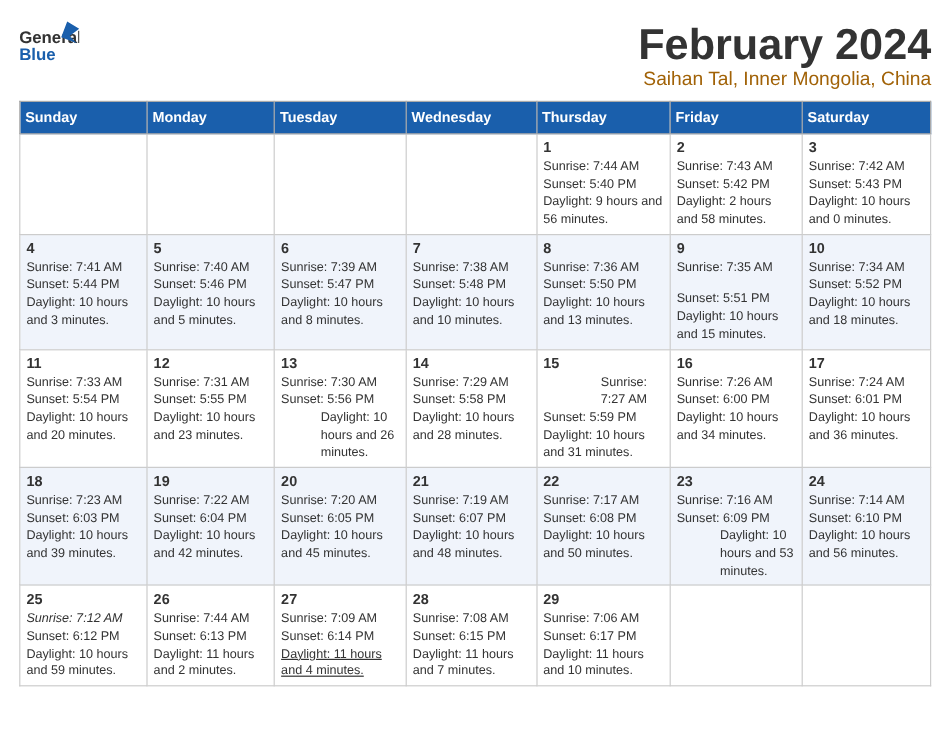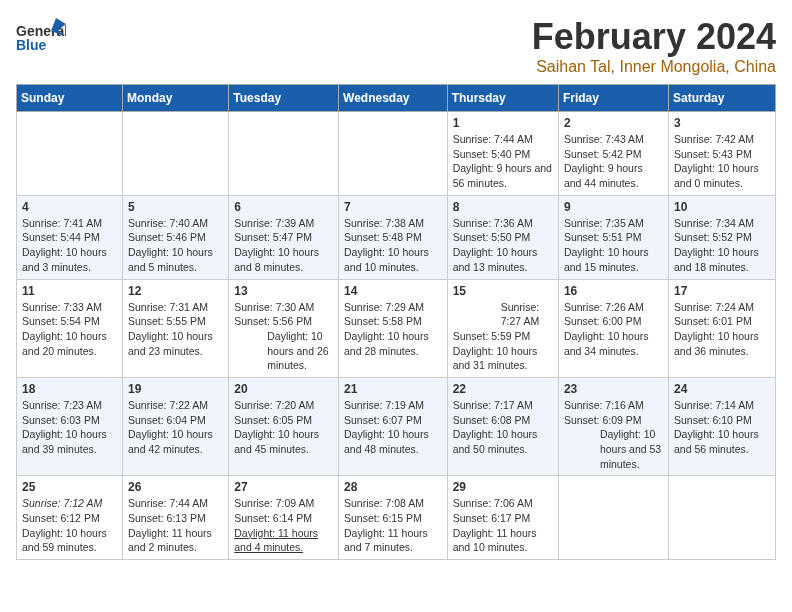--- a/index.html
+++ b/index.html
@@ -110,21 +110,21 @@
         <td>
           <span class="day-number">1</span>
           <span style="display: block; line-height: 1.4;">Sunrise: 7:44 AM</span>
           <span style="display: block; line-height: 1.4;">Sunset: 5:40 PM</span>
           <span style="display: block; line-height: 1.4;">Daylight: 9 hours and 56 minutes.</span>
         </td>
         <td>
           <span class="day-number">2</span>
           <span style="display: block; line-height: 1.4;">Sunrise: 7:43 AM</span>
           <span style="display: block; line-height: 1.4;">Sunset: 5:42 PM</span>
-          <span style="display: block; line-height: 1.4;">Daylight: 9 hours and 44 minutes.</span>
+          <span style="display: block; line-height: 1.4;">Daylight: 2 hours and 58 minutes.</span>
         </td>
         <td>
           <span class="day-number">3</span>
           <span style="display: block; line-height: 1.4;">Sunrise: 7:42 AM</span>
           <span style="display: block; line-height: 1.4;">Sunset: 5:43 PM</span>
           <span style="display: block; line-height: 1.4;">Daylight: 10 hours and 0 minutes.</span>
         </td>
       </tr>
       <tr>
         <td>
@@ -153,21 +153,21 @@
         </td>
         <td>
           <span class="day-number">8</span>
           <span style="display: block; line-height: 1.4;">Sunrise: 7:36 AM</span>
           <span style="display: block; line-height: 1.4;">Sunset: 5:50 PM</span>
           <span style="display: block; line-height: 1.4;">Daylight: 10 hours and 13 minutes.</span>
         </td>
         <td>
           <span class="day-number">9</span>
           <span style="display: block; line-height: 1.4;">Sunrise: 7:35 AM</span>
-          <span style="display: block; line-height: 1.4;">Sunset: 5:51 PM</span>
+          <span style="display: block; line-height: 1.4; margin-top: 12px;">Sunset: 5:51 PM</span>
           <span style="display: block; line-height: 1.4;">Daylight: 10 hours and 15 minutes.</span>
         </td>
         <td>
           <span class="day-number">10</span>
           <span style="display: block; line-height: 1.4;">Sunrise: 7:34 AM</span>
           <span style="display: block; line-height: 1.4;">Sunset: 5:52 PM</span>
           <span style="display: block; line-height: 1.4;">Daylight: 10 hours and 18 minutes.</span>
         </td>
       </tr>
       <tr>

